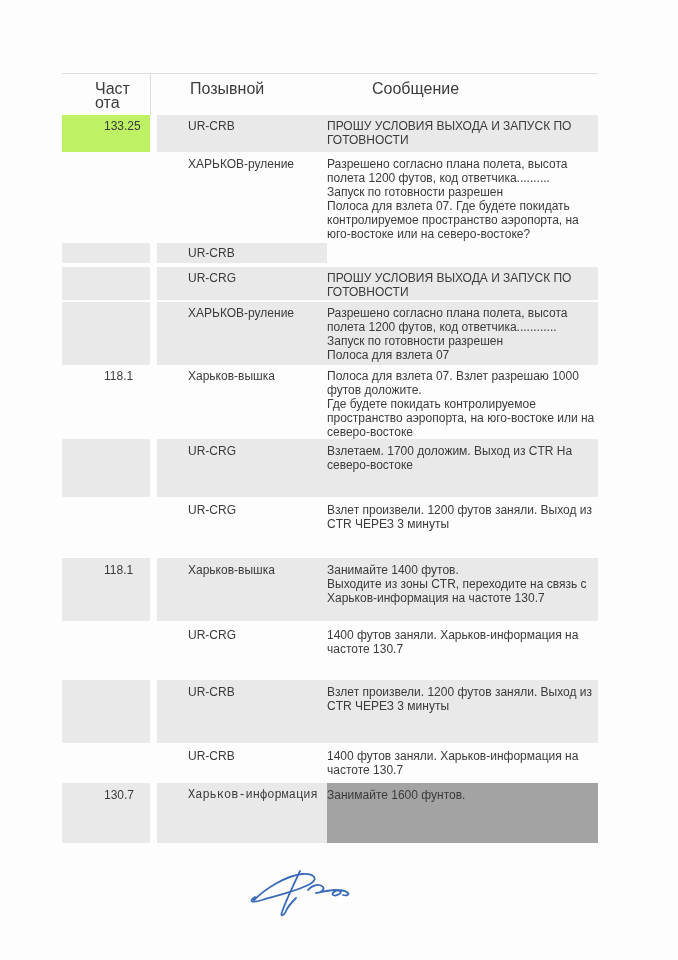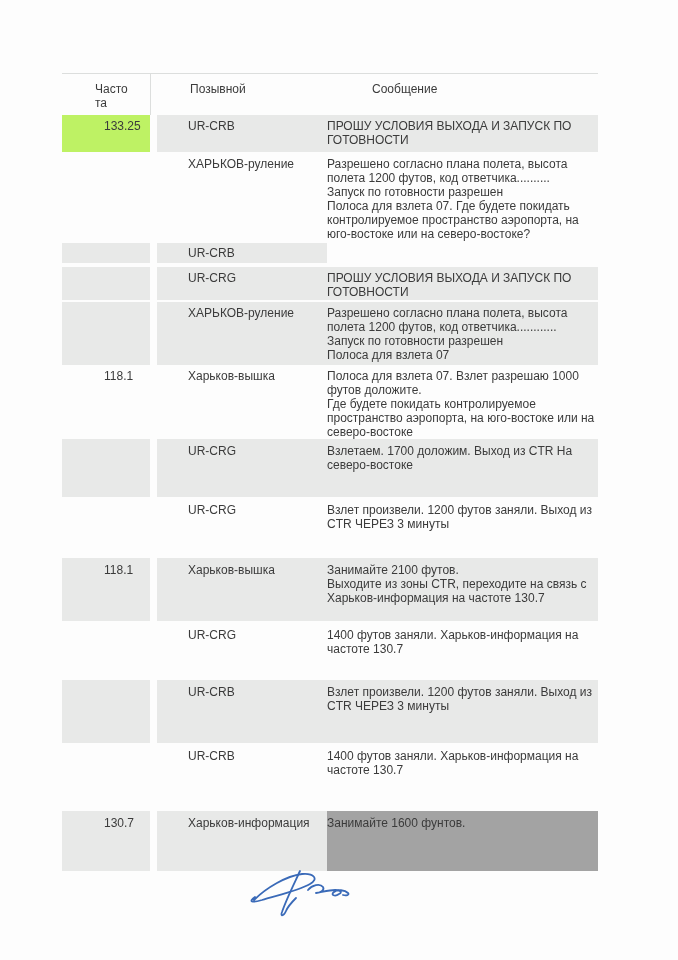--- a/index.html
+++ b/index.html
@@ -15,21 +15,21 @@
   
   .comm-table{position:absolute;left:62px;top:73px;width:536px;}
   .grid-row{
     display:grid;
     grid-template-columns:88px 7px 170px 271px;
     box-sizing:border-box;
   }
   .header-row{
     border-top:1px solid #dcdedd;
     min-height:42px;
-    font-size:12px;line-height:14px;
+    font-size:16px;line-height:14px;
   }
   .header-row .h-freq{padding:8px 8px 0 33px;}
   .header-row .h-freq .h-freq-inner{width:36px;word-break:break-all;}
   .header-row .h-gutter{border-left:1px solid #dcdedd;}
   .header-row .h-call{padding:8px 0 0 33px;}
   .header-row .h-msg{padding:8px 0 0 45px;}
 
   .row{font-size:12px;line-height:14px;}
   .row > div{box-sizing:border-box;padding-top:var(--pt,0px);}
   .row .c-freq{padding-left:42px;}
@@ -44,21 +44,21 @@
   .r3 {margin-top:1px; min-height:20px; --pt:3px;}
   .r4 {margin-top:4px; min-height:33px; --pt:4px;}
   .r5 {margin-top:2px; min-height:63px; --pt:4px;}
   .r6 {margin-top:0;   min-height:74px; --pt:4px;}
   .r7 {margin-top:0;   min-height:58px; --pt:5px;}
   .r8 {margin-top:6px; min-height:28px; --pt:0px;}
   .r9 {margin-top:27px;min-height:63px; --pt:5px;}
   .r10{margin-top:7px; min-height:28px; --pt:0px;}
   .r11{margin-top:24px;min-height:63px; --pt:5px;}
   .r12{margin-top:6px; min-height:28px; --pt:0px;}
-  .r13{margin-top:34px;min-height:60px; --pt:5px;}
+  .r13{margin-top:6px;min-height:60px; --pt:5px;}
 
   
   .sig{position:absolute;left:246px;top:864px;}
   .sig path{fill:none;stroke:#3a6ab8;stroke-width:1.8;stroke-linecap:round;stroke-linejoin:round;}
 </style>
 </head>
 <body style="background: rgb(253, 253, 253);">
 
 <div class="page">
 
@@ -134,21 +134,21 @@
           <div class="c-freq"></div>
           <div class="c-gutter"></div>
           <div class="c-call">UR-CRG</div>
           <div class="c-msg">Взлет произвели. 1200 футов заняли. Выход из
 CTR ЧЕРЕЗ 3 минуты</div>
         </div>
         <div class="grid-row row r9 shaded">
           <div class="c-freq" style="background: rgb(232, 233, 232);">118.1</div>
           <div class="c-gutter"></div>
           <div class="c-call" style="background: rgb(232, 233, 232);">Харьков-вышка</div>
-          <div class="c-msg" style="background: rgb(232, 233, 232);">Занимайте 2100 футов.
+          <div class="c-msg" style="background: rgb(232, 233, 232);">Занимайте 1400 футов.
 Выходите из зоны CTR, переходите на связь с
 Харьков-информация на частоте 130.7</div>
         </div>
         <div class="grid-row row r10">
           <div class="c-freq"></div>
           <div class="c-gutter"></div>
           <div class="c-call">UR-CRG</div>
           <div class="c-msg">1400 футов заняли. Харьков-информация на
 частоте 130.7</div>
         </div>
@@ -162,21 +162,21 @@
         <div class="grid-row row r12">
           <div class="c-freq"></div>
           <div class="c-gutter"></div>
           <div class="c-call">UR-CRB</div>
           <div class="c-msg">1400 футов заняли. Харьков-информация на
 частоте 130.7</div>
         </div>
         <div class="grid-row row r13 shaded">
           <div class="c-freq" style="background: rgb(232, 233, 232);">130.7</div>
           <div class="c-gutter"></div>
-          <div class="c-call" style="background: rgb(232, 233, 232);">Харьков-информация</div>
+          <div class="c-call" style="background: rgb(232, 233, 232); font-family: Liberation Mono, monospace;">Харьков-информация</div>
           <div class="c-msg" style="background: #a3a3a3;">Занимайте 1600 фунтов.</div>
         </div>
       </div>
   </div>
 
   <svg class="sig" width="115" height="56" viewBox="0 0 115 56">
     <path d="M 8 36 C 20 24 40 12 56 10 C 68 9 73 15 64 20 C 52 27 28 32 16 36 C 6 39 2 38 9 33" style="stroke: rgb(58, 106, 184);"></path>
     <path d="M 54 7 C 48 20 40 36 36 48 C 34 53 38 52 40 47 C 42 42 46 38 50 34" style="stroke: rgb(58, 106, 184);"></path>
     <path d="M 62 26 C 66 21 74 19 77 23 C 79 26 74 29 70 29 C 76 28 84 26 89 26 C 94 26 97 28 93 30 C 89 33 84 31 88 28 C 91 25 99 26 102 29 C 104 31 100 32 97 31" style="stroke: rgb(58, 106, 184);"></path>
   </svg>

